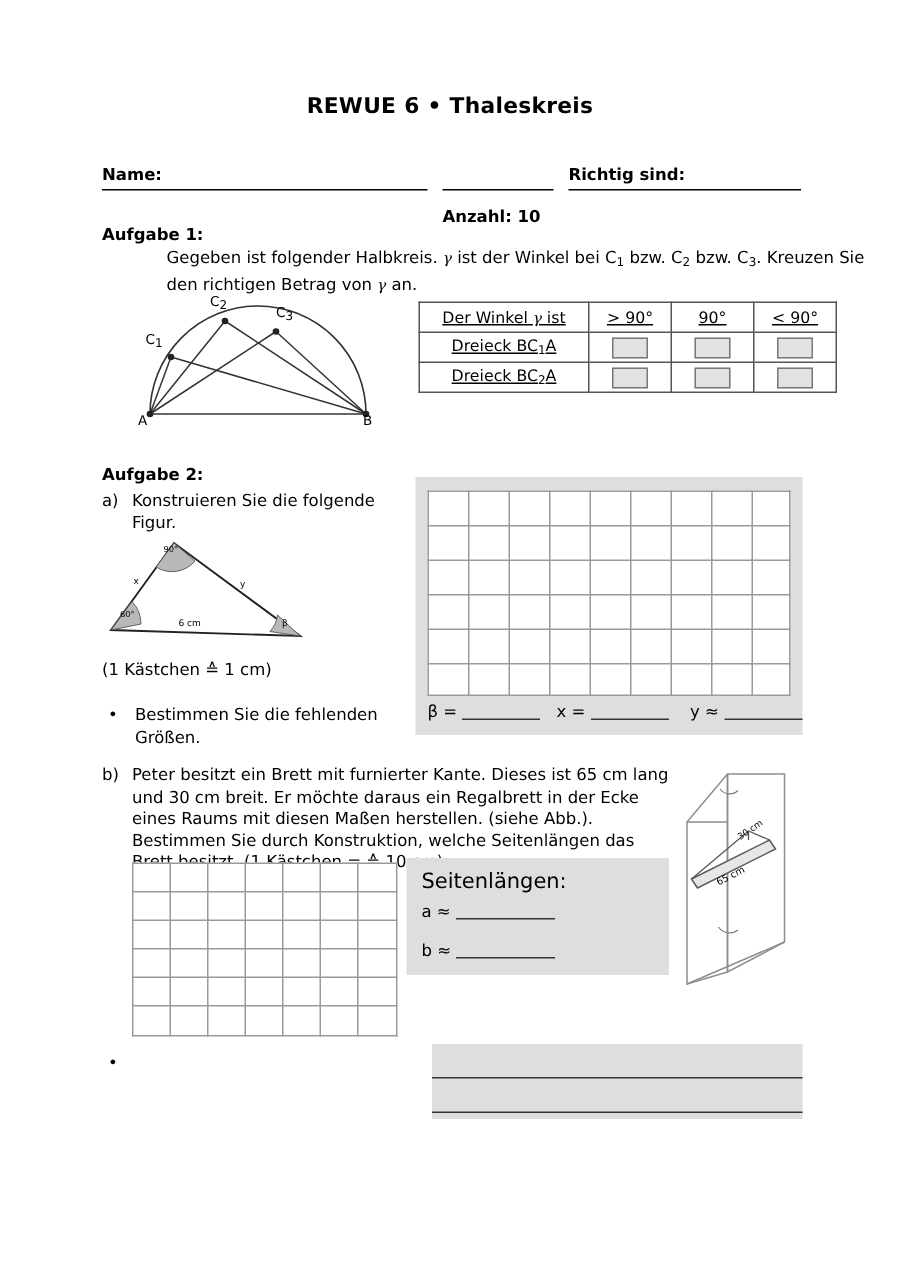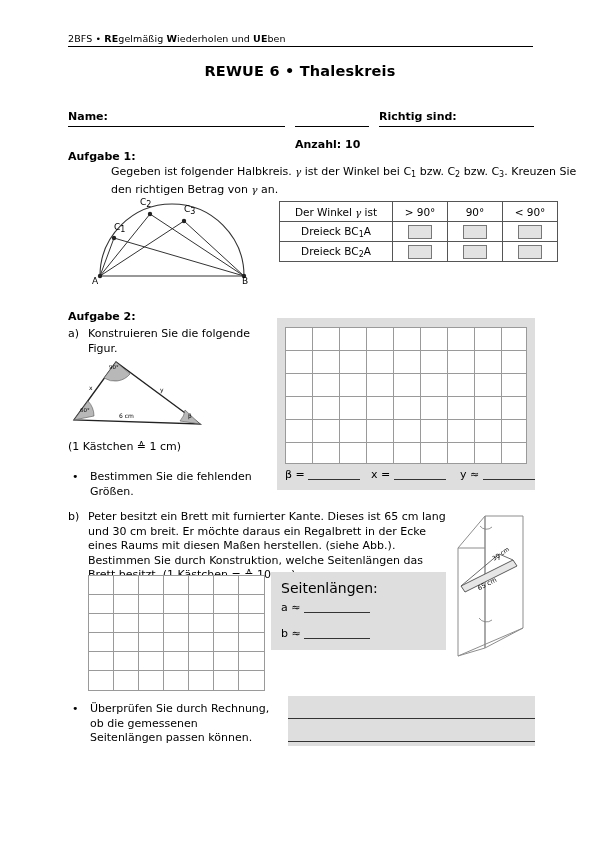--- a/index.html
+++ b/index.html
@@ -91,20 +91,21 @@
     left: 279px; top: 201px;
     border-collapse: collapse;
     font-size: 10.5px;
   }
   .tbl td {
     border: 1px solid #555;
     height: 19px;
     text-align: center;
     padding: 0 4px;
     white-space: nowrap;
+    text-decoration: underline;
   }
   .tbl td.lab { min-width: 104px; }
   .tbl td.col { width: 46px; }
   .cbx {
     display: inline-block;
     width: 22px; height: 12px;
     border: 1px solid #777;
     background: #e2e2e2;
     vertical-align: middle;
   }
@@ -146,23 +147,20 @@
 
   
   .fig-board { position: absolute; left: 455px; top: 508px; }
   .fig-tri { position: absolute; left: 64px; top: 352px; }
 </style>
 </head>
 <body>
 
 <div class="page">
 
-  <div class="run-head">
-    <span>2BFS • </span><b>RE</b><span>gelmäßig </span><b>W</b><span>iederholen und </span><b>UE</b><span>ben</span>
-  </div>
 
   <div class="doc-title">REWUE 6 • Thaleskreis</div>
 
   <div class="name-row">
     <span class="nm-label">Name:</span>
     <span class="nm-rule1"></span>
     <span class="nm-anzahl">Anzahl: 10</span>
     <span class="nm-rule2"></span>
     <span class="nm-richtig">Richtig sind:</span>
     <span class="nm-rule3"></span>
@@ -195,21 +193,21 @@
       <line x1="172" y1="80" x2="112" y2="25" stroke="#333" stroke-width="1"></line>
 
       <circle cx="28" cy="80" r="2.2" fill="#222"></circle>
       <circle cx="172" cy="80" r="2.2" fill="#222"></circle>
       <circle cx="42" cy="42" r="2.2" fill="#222"></circle>
       <circle cx="78" cy="18" r="2.2" fill="#222"></circle>
       <circle cx="112" cy="25" r="2.2" fill="#222"></circle>
     </svg>
     <span style="position:absolute; left:20px; top:80px; font-size:9px;">A</span>
     <span style="position:absolute; left:170px; top:80px; font-size:9px;">B</span>
-    <span style="position:absolute; left:42px; top:26px; font-size:9px;"><span>C</span><sub>1</sub></span>
+    <span style="position:absolute; left:25px; top:26px; font-size:9px;"><span>C</span><sub>1</sub></span>
     <span style="position:absolute; left:68px; top:1px; font-size:9px;"><span>C</span><sub>2</sub></span>
     <span style="position:absolute; left:112px; top:8px; font-size:9px;"><span>C</span><sub>3</sub></span>
   </div>
 
   <table class="tbl">
     <tbody>
         <tr>
       <td class="lab"><span>Der Winkel</span> <span class="gam">γ</span> <span>ist</span></td>
       <td class="col">&gt; 90°</td>
       <td class="col">90°</td>
@@ -355,24 +353,19 @@
       <span>a ≈</span>
       <span class="rule" style="width:66px;"></span>
     </div>
     <div class="ansline" style="left:10px; top:55px;">
       <span>b ≈</span>
       <span class="rule" style="width:66px;"></span>
     </div>
   </div>
 
   <span class="marker" style="left:72px; top:702px;">•</span>
-  <div class="list-item" style="left:90px; top:702px; width:180px;">
-    <span>Überprüfen Sie durch</span>
-    <span>Rechnung, ob die gemessenen</span>
-    <span>Seitenlängen passen können.</span>
-  </div>
 
   <div class="panel" style="left:288px; top:696px; width:247px; height:50px;">
     <div class="wline" style="left:0px; top:22px; width:247px;"></div>
     <div class="wline" style="left:0px; top:45px; width:247px;"></div>
   </div>
 
 </div>
 
 </body></html>

